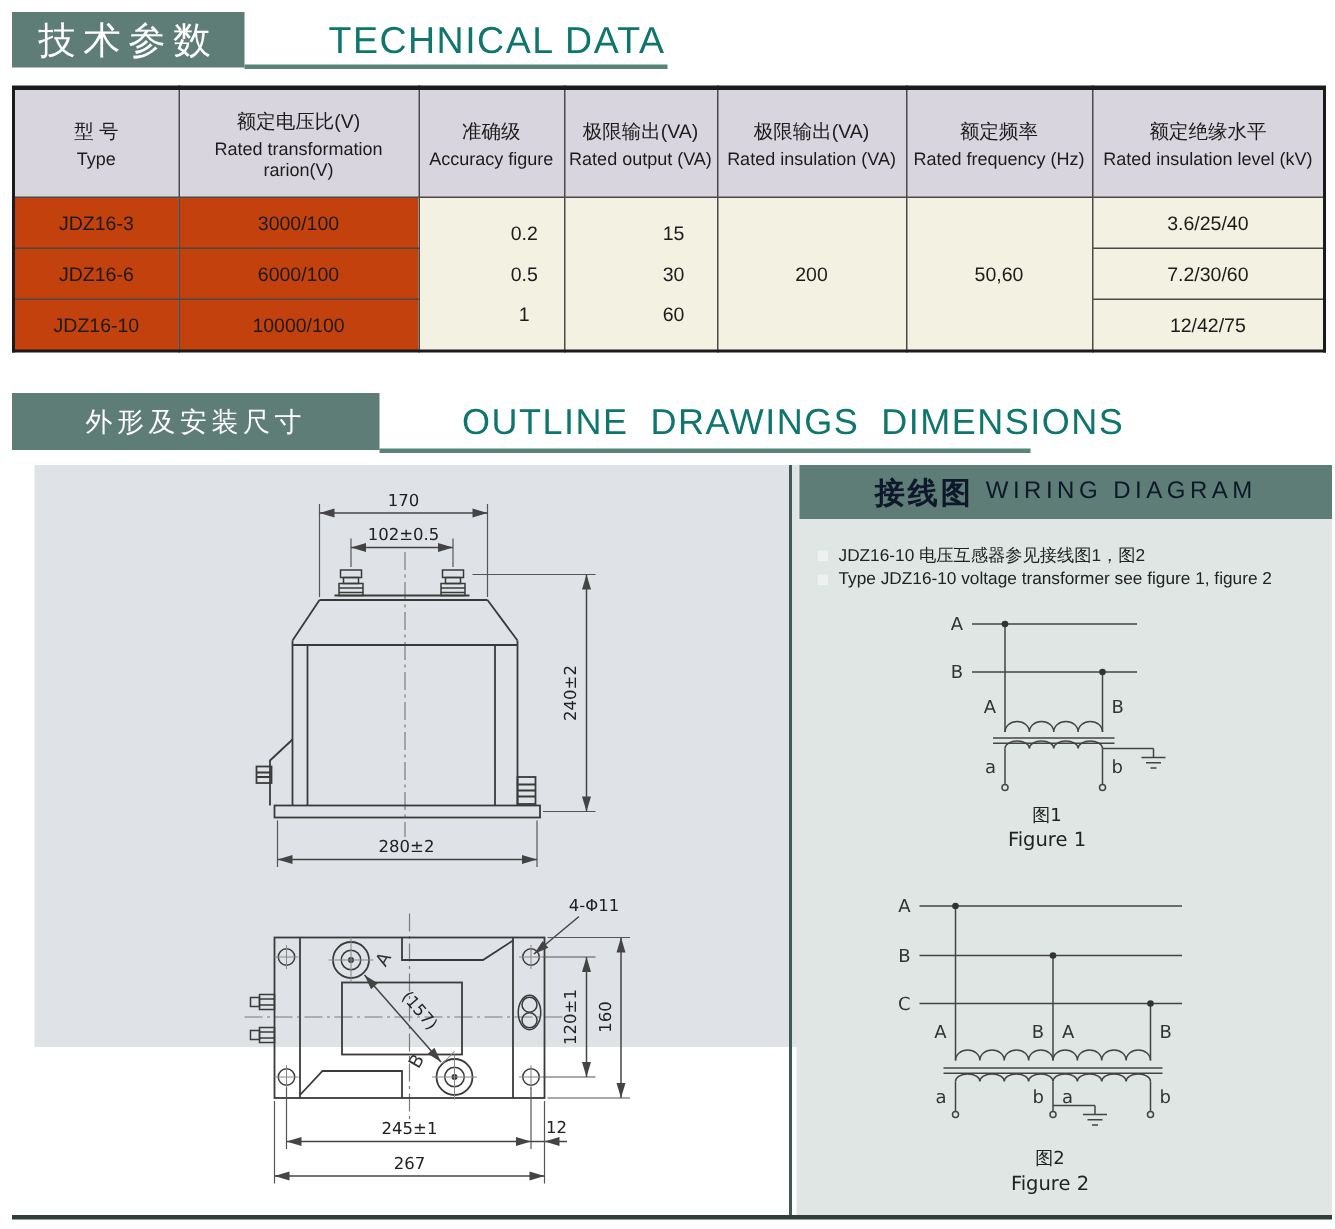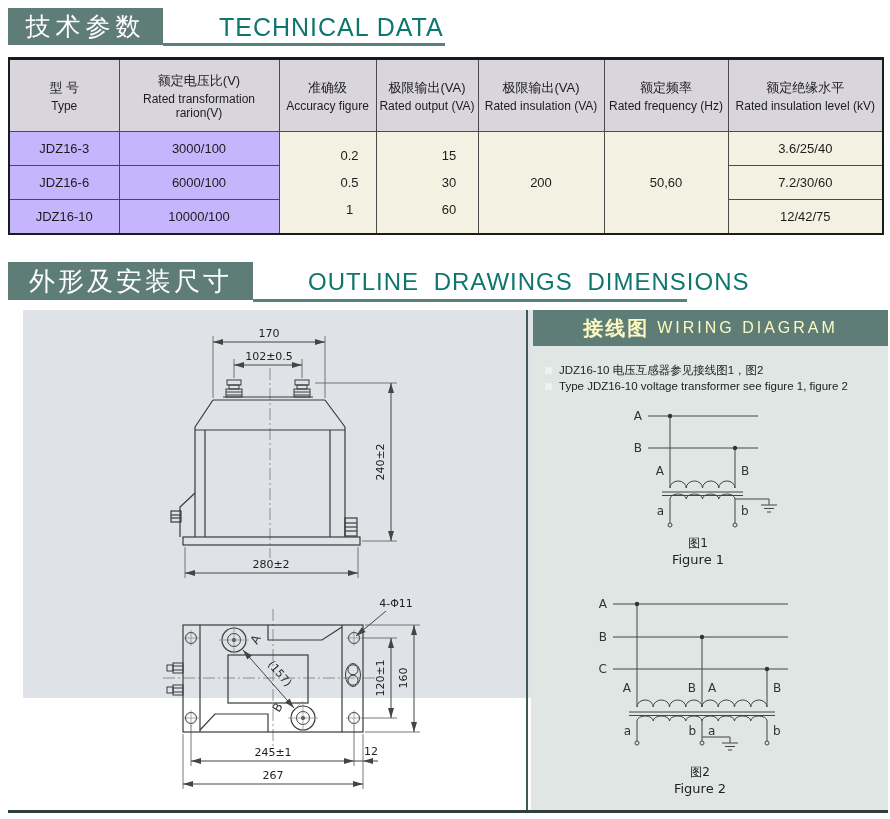--- a/index.html
+++ b/index.html
@@ -3,49 +3,49 @@
 <meta charset="utf-8">
 <style>
   html,body{margin:0;padding:0;background:#fff;}
   #page{position:relative;width:890px;height:819px;background:#ffffff;overflow:hidden;
         font-family:"Liberation Sans","DejaVu Sans",sans-serif;color:#1c1c1c;}
 
   
   .sec-box{position:absolute;background:#5d7d76;color:#fff;font-weight:normal;
            display:flex;align-items:center;justify-content:center;letter-spacing:5px;}
   #sec1-box{left:8px;top:8px;width:155px;height:37px;font-size:25px;}
-  #sec2-box{left:8px;top:262px;width:245px;height:38px;font-size:26px;letter-spacing:3px;}
+  #sec2-box{left:8px;top:262px;width:245px;height:38px;font-size:18px;letter-spacing:3px;}
   .sec-en{position:absolute;color:#0f766e;font-size:25px;letter-spacing:1px;margin-left:45px;}
   #sec1-en{left:174px;top:13px;}
   #sec2-en{left:263px;top:268px;font-size:24px;word-spacing:7px;}
   .sec-ul{position:absolute;height:3px;background:#56837b;}
   #sec1-ul{left:163px;top:43px;width:282px;}
   #sec2-ul{left:253px;top:299px;width:434px;}
 
   
   #spec-table{position:absolute;left:8px;top:57px;width:874px;border-collapse:collapse;
               table-layout:fixed;border:2px solid #1b1b1b;border-top-width:3px;}
   #spec-table th,#spec-table td{border:1px solid #4a4a4a;text-align:center;vertical-align:middle;
               font-size:13px;padding:0;}
   #spec-table tr.hrow{height:73px;}
   #spec-table tr.brow{height:34px;}
   #spec-table th{background:#d9d5de;font-weight:normal;}
   #spec-table th .en{font-size:12px;margin-top:2px;}
-  #spec-table td.g{background:#c4b5fd;}
+  #spec-table td.g{background:#c2410c;}
   #spec-table td.c{background:#f2f1e2;}
   #spec-table td.stack div{line-height:27px;padding-left:44px;}
 
   
   #left-panel{position:absolute;left:23px;top:310px;width:516px;height:388px;background:#dfe3e7;}
   #divider{position:absolute;left:526px;top:310px;width:2px;height:500px;background:#3d5a54;}
   #right-panel{position:absolute;left:531px;top:310px;width:357px;height:500px;background:#dfe6e3;}
   #bottom-line{position:absolute;left:8px;top:810px;width:880px;height:3px;background:#2e3e3b;}
 
   #wiring-bar{position:absolute;left:2px;top:0;width:355px;height:36px;background:#5d7d76;
-              display:flex;align-items:center;justify-content:center;color:#fef9c3;}
+              display:flex;align-items:center;justify-content:center;color:#0f172a;}
   #wiring-bar .zh{font-size:20px;font-weight:bold;letter-spacing:2px;margin-right:8px;}
   #wiring-bar .en{font-size:16px;letter-spacing:3px;}
   .note{position:absolute;left:14px;font-size:11.5px;color:#222;display:flex;align-items:center;}
   .note .sq{width:7px;height:7px;background:#eef1ef;margin-right:7px;flex:none;}
   #note1{top:53px;}
   #note2{top:70px;}
 
   .dwg{position:absolute;left:0;}
   svg text{font-family:"DejaVu Sans","Liberation Sans",sans-serif;}
   .dln{stroke:#3a3a3a;fill:none;stroke-width:1.2;}

